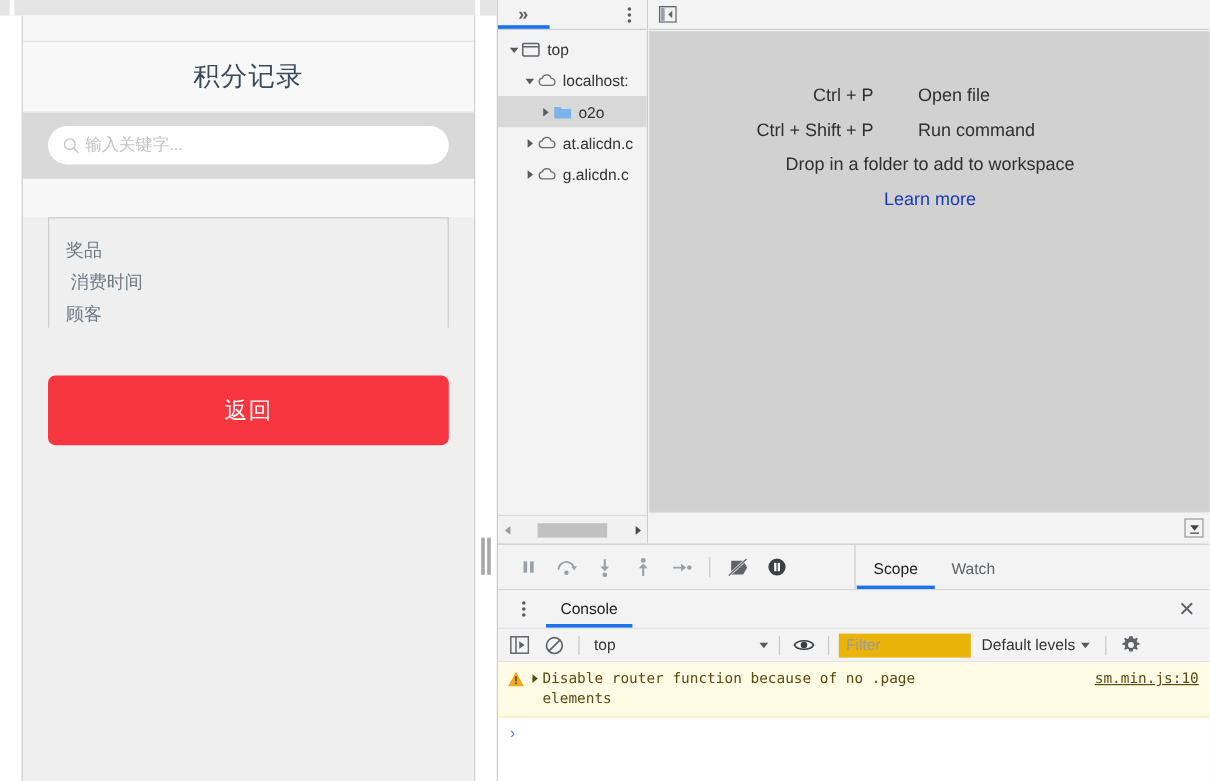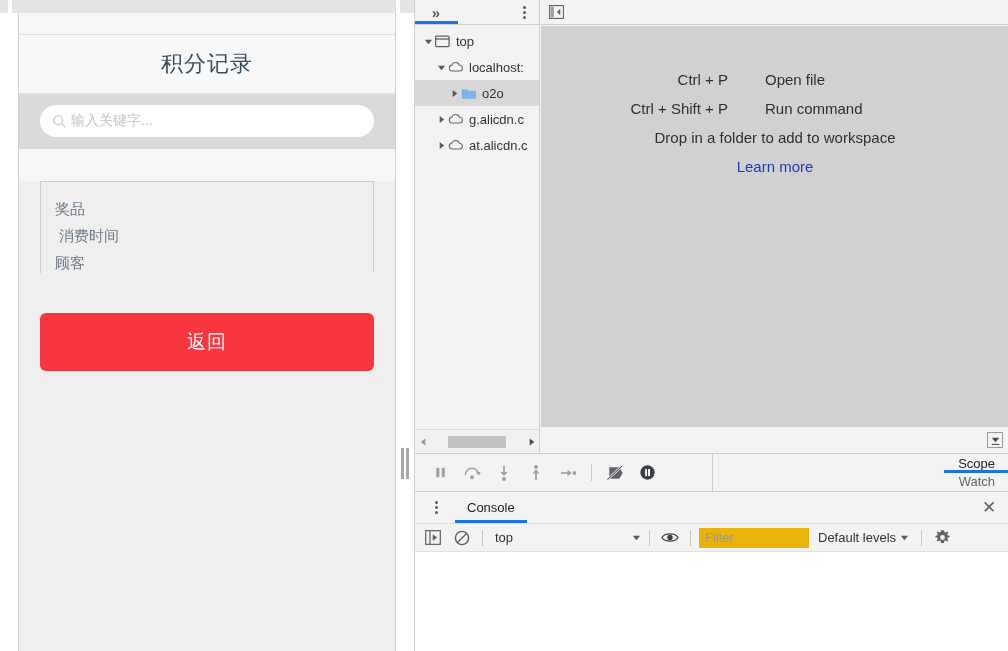--- a/index.html
+++ b/index.html
@@ -182,21 +182,21 @@
   .dbg-ctrls {
     position: absolute; left: 0; top: 0; width: 298px; height: 37px;
     display: flex; align-items: center; gap: 6px; padding-left: 12px;
     border-right: 1px solid #cdcdcd;
   }
   .dbg-btn { width: 26px; height: 26px; display: flex; align-items: center; justify-content: center; cursor: pointer; }
   .dbg-sep { width: 1px; height: 17px; background: #c7c7c7; margin: 0 4px; }
 
   .sw-tabs {
     position: absolute; left: 299px; top: 0; width: 295px; height: 37px;
-    display: flex; align-items: flex-end; flex-direction: column;
+    display: flex; align-items: flex-end;
   }
   .sw-tab {
     height: 36px; padding: 0 14px; display: flex; align-items: center;
     font-size: 13px; color: #5f6368; position: relative; cursor: pointer;
   }
   .sw-tab.active { color: #202124; }
   .sw-tab.active::after {
     content: ""; position: absolute; left: 0; bottom: 0; width: 100%; height: 3px; background: #1a73e8;
   }
 
@@ -374,35 +374,35 @@
             <span class="arrow">
               <svg width="9" height="9" viewBox="0 0 10 10">
                   <path d="M3 1 L8 5 L3 9 Z" fill="#5a5a5a"></path>
                 </svg>
             </span>
             <span class="ticon">
               <svg width="16" height="12" viewBox="0 0 18 12">
                   <path d="M4.2 10.6 A3.4 3.4 0 0 1 4.4 3.9 A4.4 4.4 0 0 1 12.8 4.1 A3.1 3.1 0 0 1 13.2 10.6 Z" fill="none" stroke="#6b6b6b" stroke-width="1.2"></path>
                 </svg>
             </span>
-            <span class="tlabel">g.alicdn.c</span>
+            <span class="tlabel">at.alicdn.c</span>
           </div>
 
           <div class="trow" style="padding-left:19px;">
             <span class="arrow">
               <svg width="9" height="9" viewBox="0 0 10 10">
                   <path d="M3 1 L8 5 L3 9 Z" fill="#5a5a5a"></path>
                 </svg>
             </span>
             <span class="ticon">
               <svg width="16" height="12" viewBox="0 0 18 12">
                   <path d="M4.2 10.6 A3.4 3.4 0 0 1 4.4 3.9 A4.4 4.4 0 0 1 12.8 4.1 A3.1 3.1 0 0 1 13.2 10.6 Z" fill="none" stroke="#6b6b6b" stroke-width="1.2"></path>
                 </svg>
             </span>
-            <span class="tlabel">at.alicdn.c</span>
+            <span class="tlabel">g.alicdn.c</span>
           </div>
         </div>
 
         <div class="nav-hscroll">
           <div class="hs-arrow">
             <svg width="9" height="10" viewBox="0 0 10 10">
                 <path d="M7 1 L2 5 L7 9 Z" fill="#9a9a9a"></path>
               </svg>
           </div>
           <div class="hs-track">
@@ -559,16 +559,33 @@
         </div>
         <div class="cs-sep"></div>
         <div class="cs-icon">
           <svg width="17" height="17" viewBox="0 0 18 18">
               <path d="M9 1.2 l1.5 0 .4 1.9 1.5 .6 1.6-1.1 1.1 1.1-1.1 1.6 .6 1.5 1.9 .4 0 1.5-1.9 .4-.6 1.5 1.1 1.6-1.1 1.1-1.6-1.1-1.5 .6-.4 1.9-1.5 0-1.5 0-.4-1.9-1.5-.6-1.6 1.1-1.1-1.1 1.1-1.6-.6-1.5-1.9-.4 0-1.5 1.9-.4 .6-1.5-1.1-1.6 1.1-1.1 1.6 1.1 1.5-.6 .4-1.9z" fill="#5f6368"></path>
               <circle cx="9" cy="9" r="2.6" fill="#f3f3f3"></circle>
             </svg>
         </div>
       </div>
 
+      <div class="cs-msgs">
+        <div class="cs-warn">
+          <svg class="warn-icon" viewBox="0 0 14 14">
+            <path d="M7 0.8 L13.5 12.8 L0.5 12.8 Z" fill="#f5a623"></path>
+            <rect x="6.3" y="4.4" width="1.4" height="4.4" fill="#5a4a12"></rect>
+            <rect x="6.3" y="9.7" width="1.4" height="1.4" fill="#5a4a12"></rect>
+          </svg>
+          <svg class="warn-tri" viewBox="0 0 10 10">
+            <path d="M3 1 L8 5 L3 9 Z" fill="#5a4a12"></path>
+          </svg>
+          <div class="warn-text">Disable router function because of no .page elements</div>
+          <div class="warn-src">sm.min.js:10</div>
+        </div>
+        <div class="cs-prompt">
+          <span class="prompt-chev">›</span>
+        </div>
+      </div>
     </div>
 
   </div>
 </div>
 
 </body></html>

